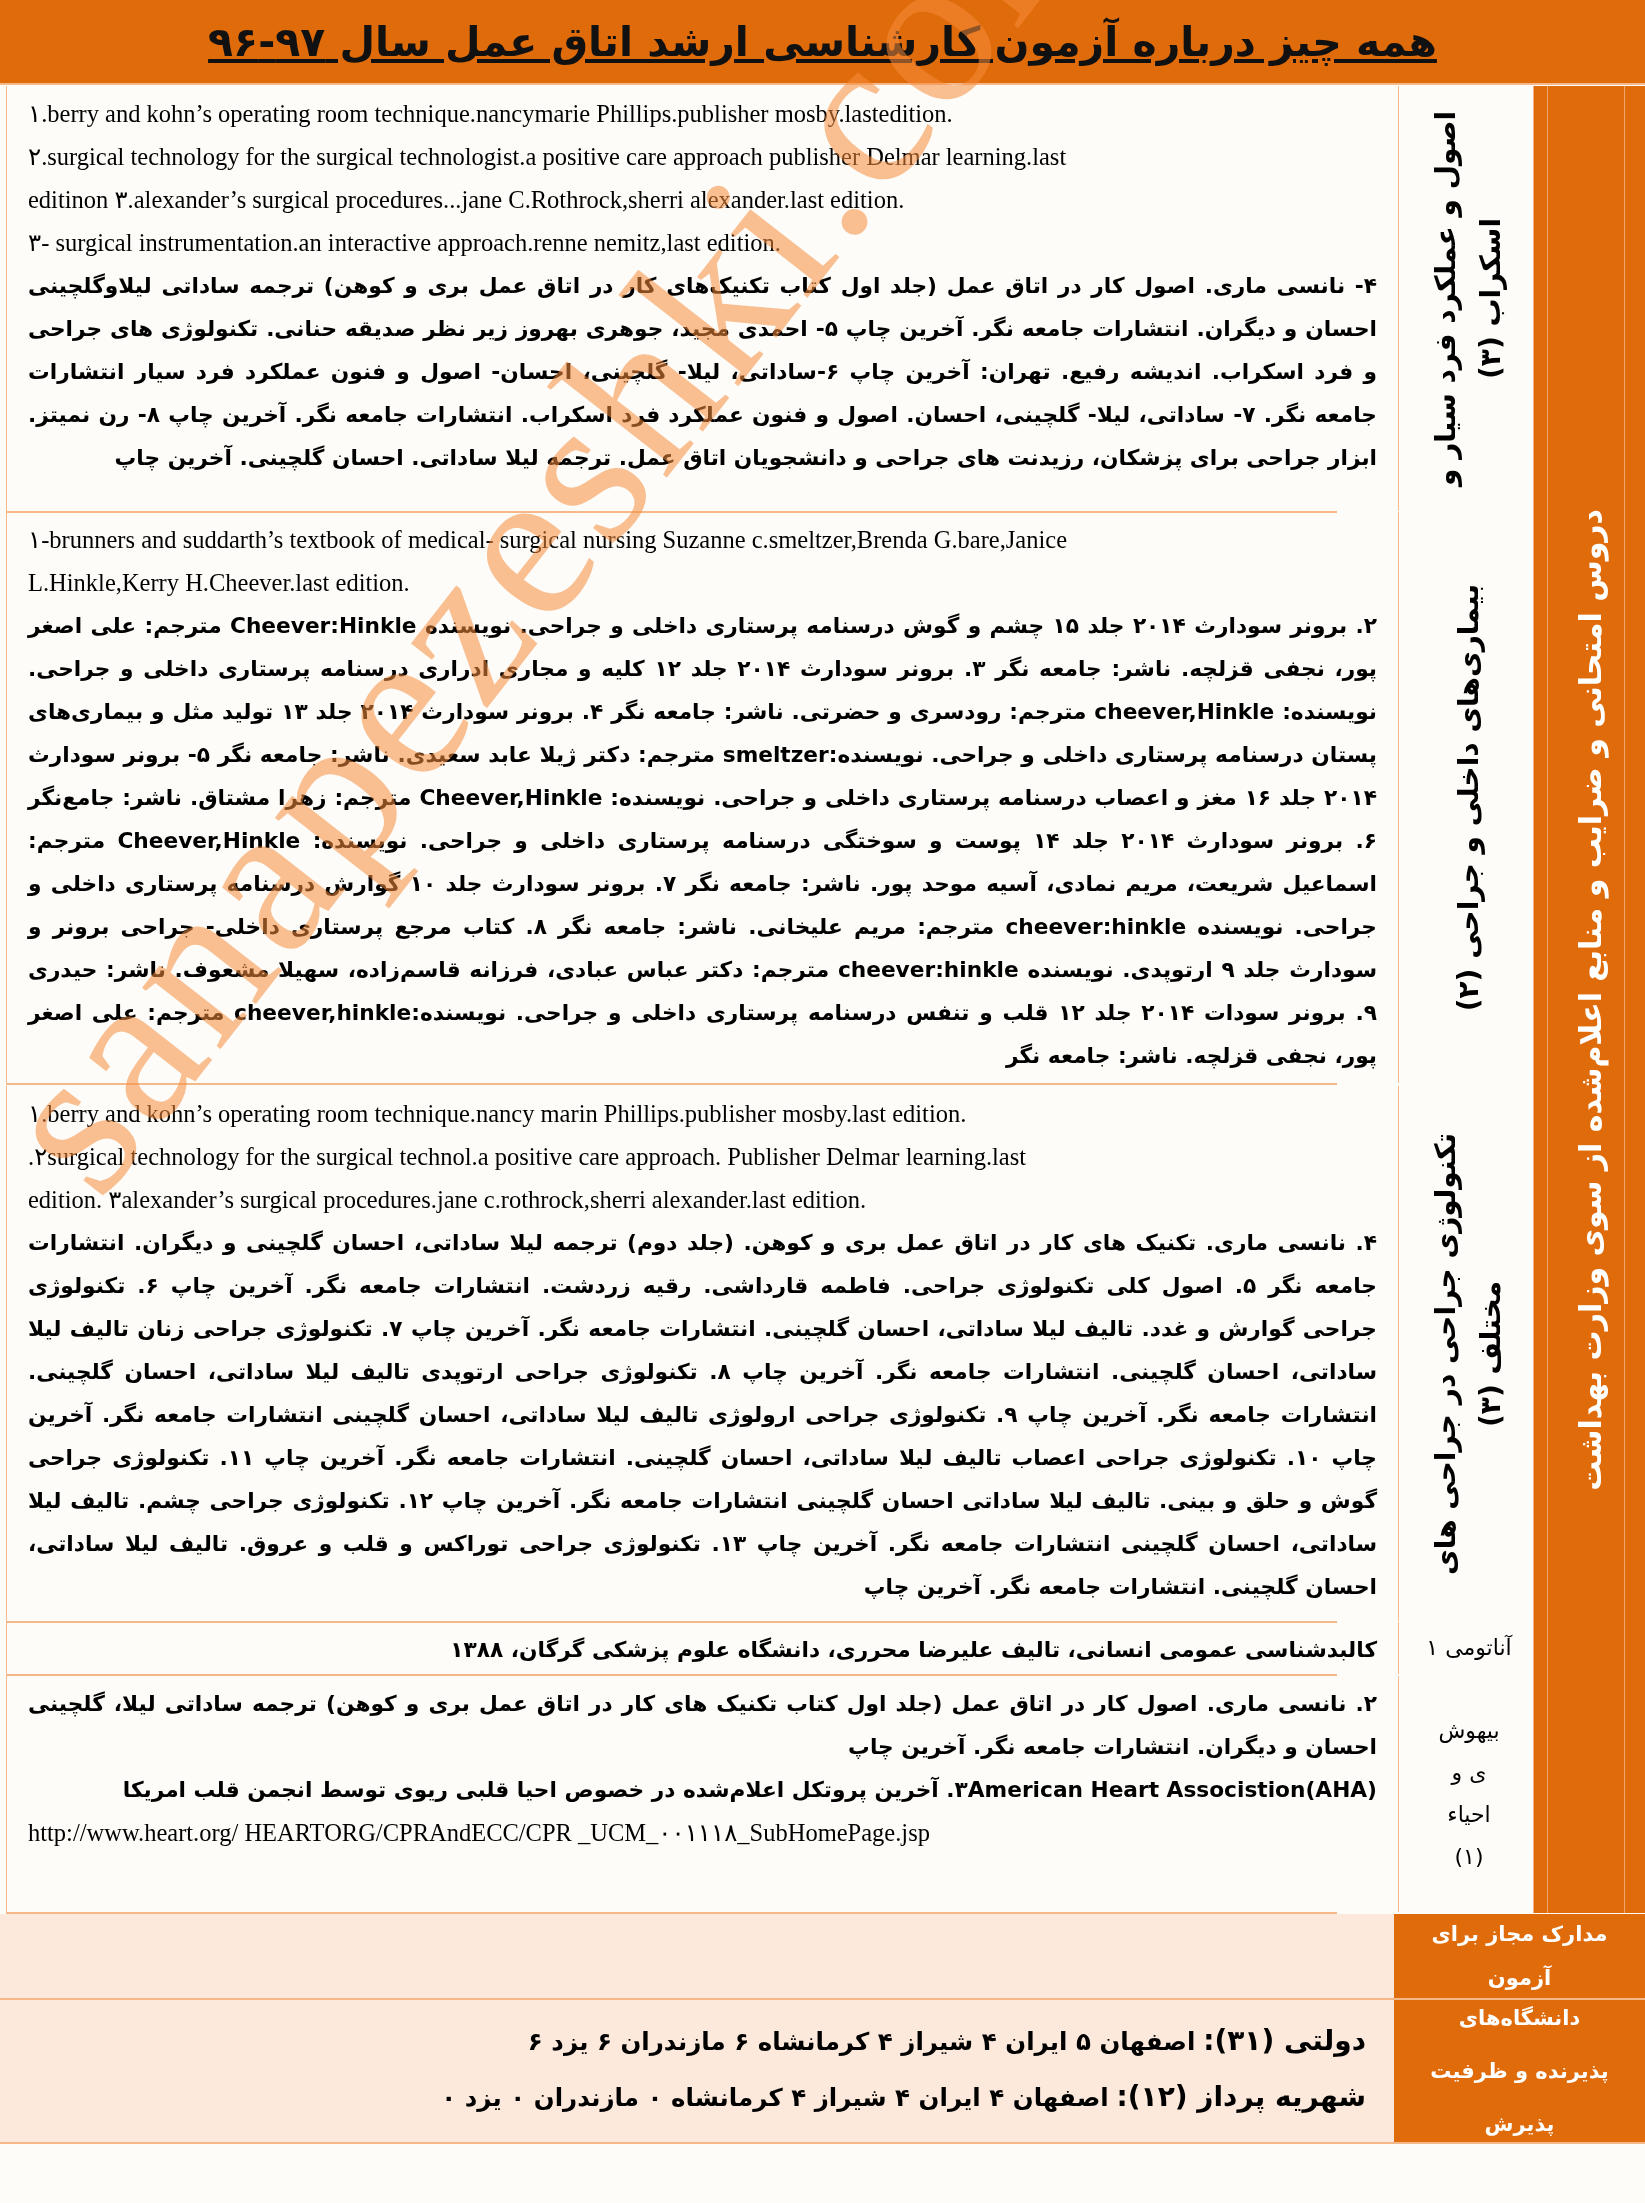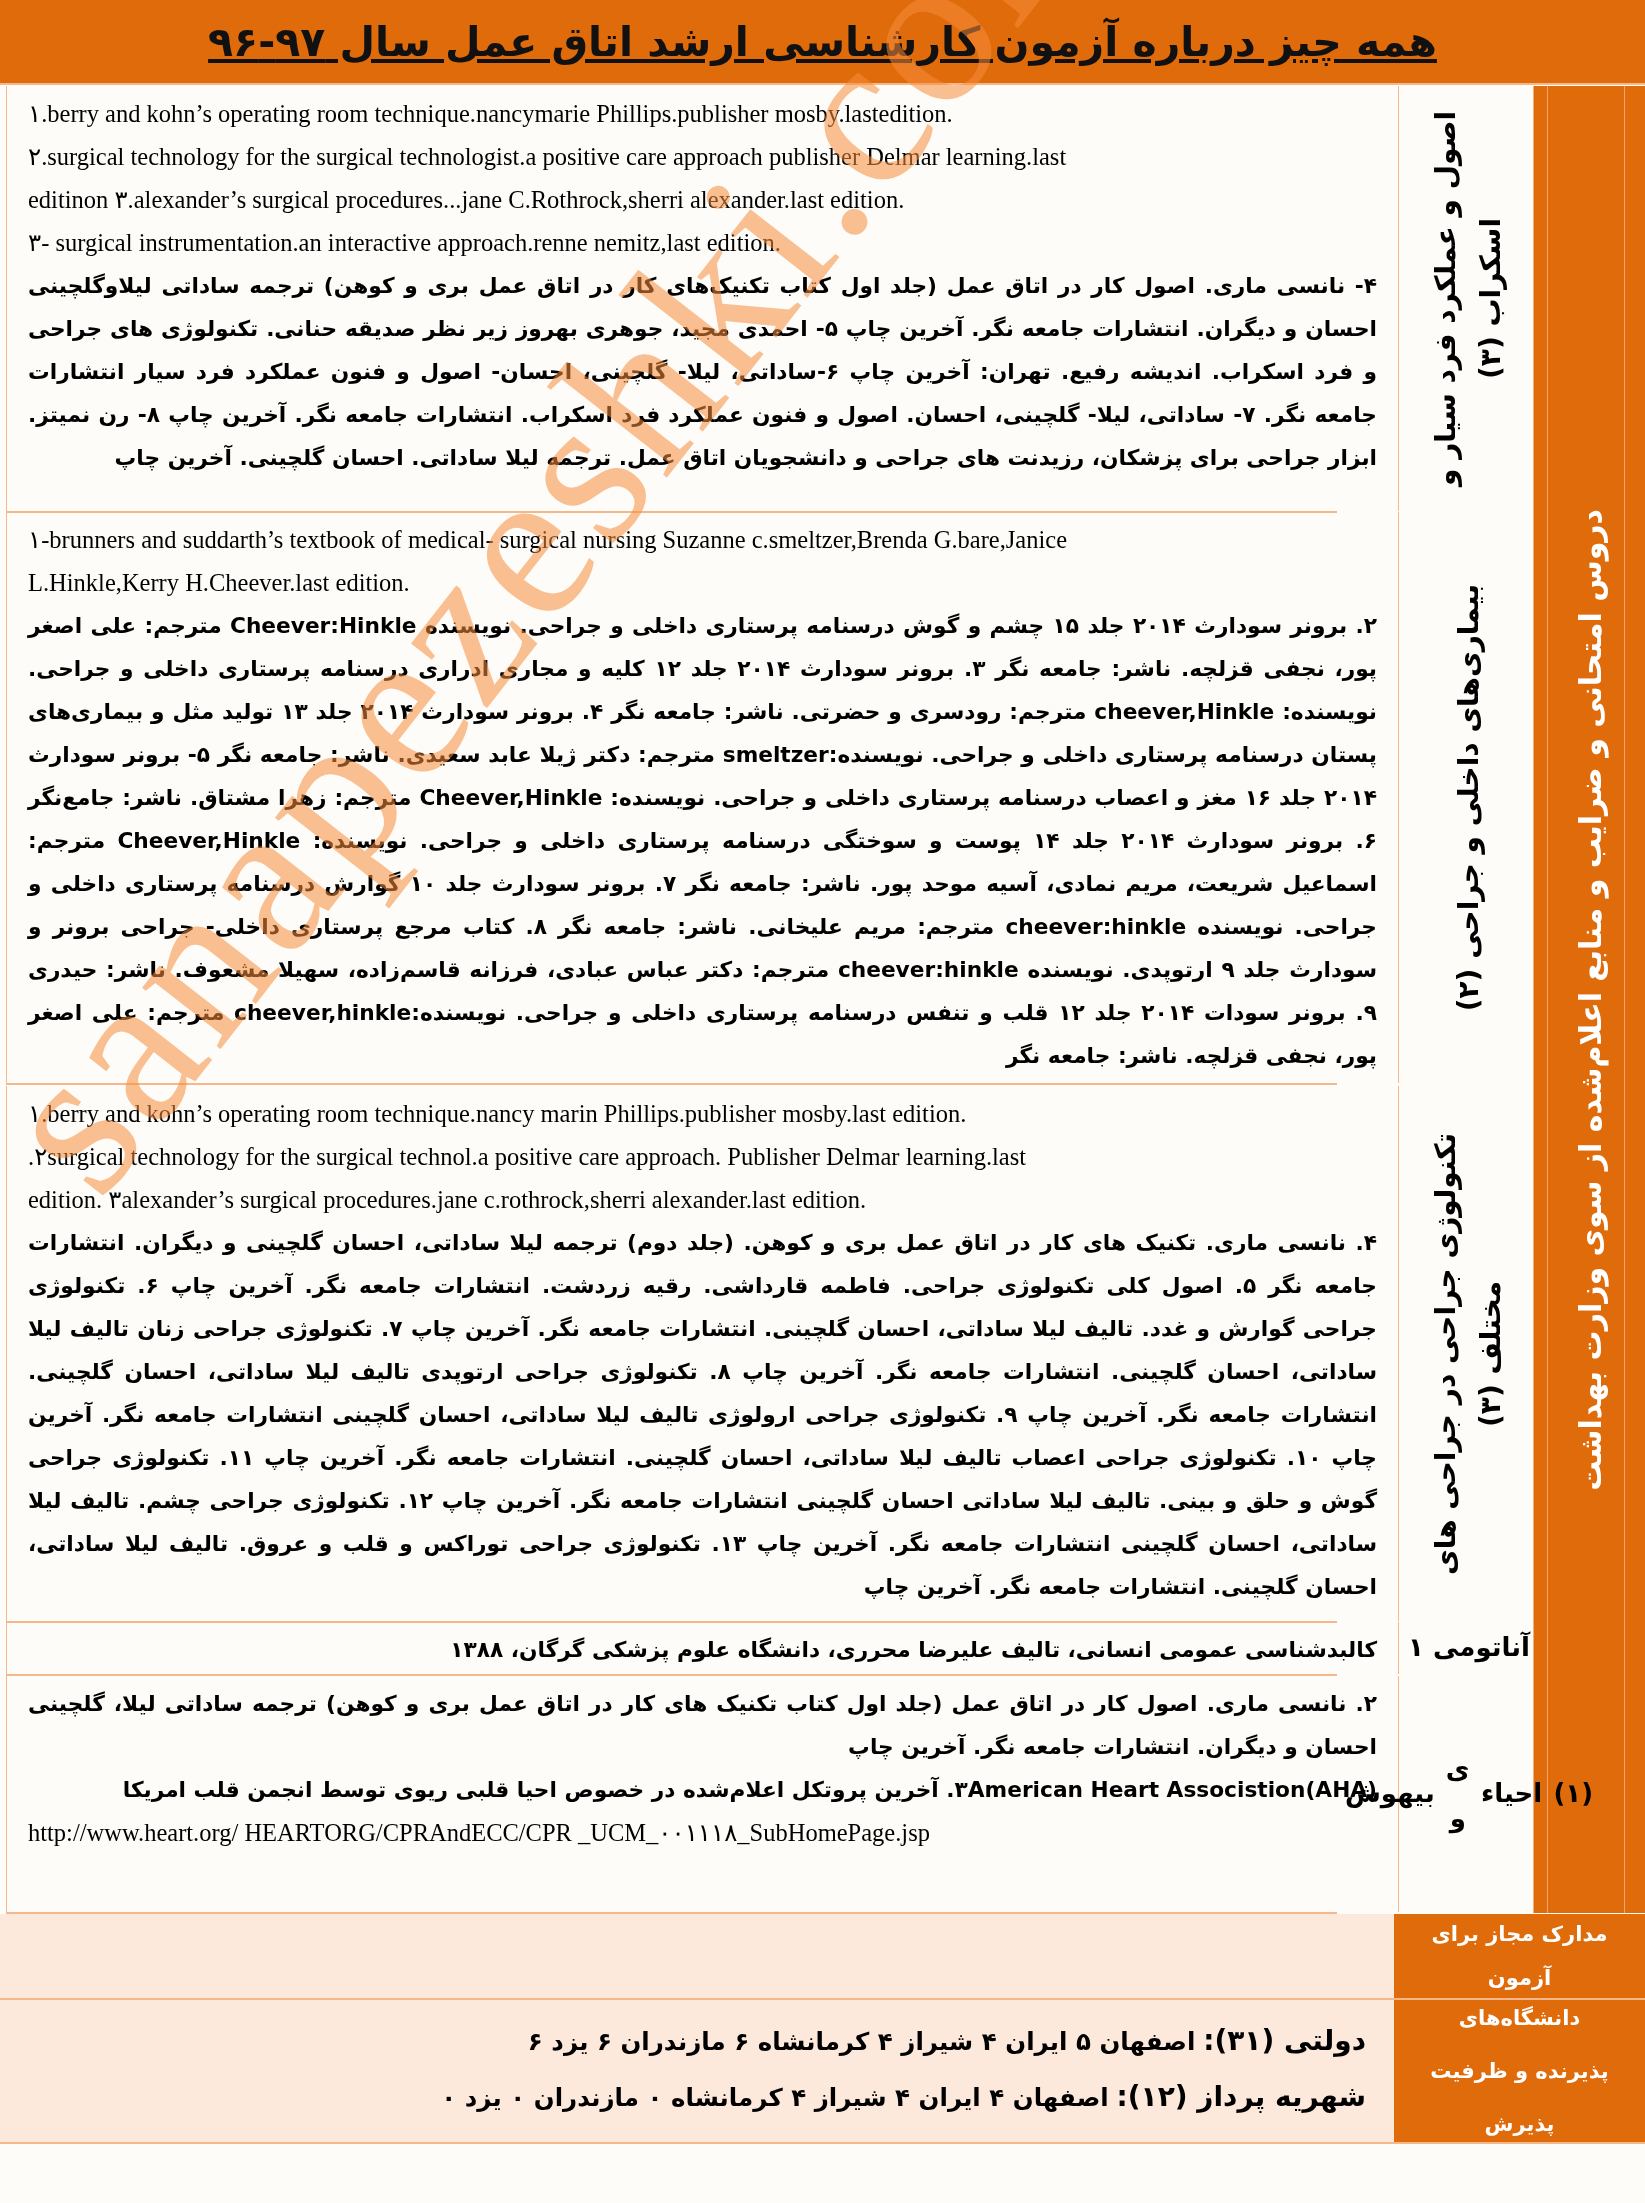--- a/index.html
+++ b/index.html
@@ -45,22 +45,22 @@
     position: absolute; left: 1392px; top: 0; bottom: 0; width: 141px;
     border-left: 1.9px solid #f5b88a; box-sizing: border-box;
     display: flex; align-items: center; justify-content: center;
   }
   .label span.vert {
     writing-mode: vertical-rl; transform: rotate(180deg);
     font-family: "DejaVu Sans", sans-serif; font-weight: bold;
     font-size: 28px; direction: rtl; text-align: center; line-height: 1.6;
   }
   .label span.horiz {
-    font-family: "DejaVu Sans", sans-serif; font-weight: bold;
-    font-size: 26px; direction: rtl; text-align: center; line-height: 1.9;
+    font-family: "DejaVu Sans", sans-serif; font-weight: normal;
+    font-size: 22px; direction: rtl; text-align: center; line-height: 1.9;
     padding: 0 5.6px;
   }
   .en {
     direction: ltr; text-align: left; font-size: 24.5px; line-height: 43px;
     font-family: "Liberation Serif", serif; white-space: nowrap; overflow: hidden;
   }
   .fa {
     direction: rtl; text-align: justify; font-size: 21.7px; line-height: 43px;
     font-family: "DejaVu Sans", sans-serif; font-weight: bold;
     text-align-last: right;
@@ -156,21 +156,21 @@
       <span class="horiz">آناتومی ۱</span>
     </div>
   </div>
 
   <div class="row" style="top:1676px;height:238px;">
     <div class="content">
       <div class="fa">۲. نانسی ماری. اصول کار در اتاق عمل (جلد اول کتاب تکنیک های کار در اتاق عمل بری و کوهن) ترجمه ساداتی لیلا، گلچینی احسان و دیگران. انتشارات جامعه نگر. آخرین چاپ</div>
       <div class="fa">۳American Heart Associstion(AHA). آخرین پروتکل اعلام‌شده در خصوص احیا قلبی ریوی توسط انجمن قلب امریکا</div>
       <div class="en">http://www.heart.org/ HEARTORG/CPRAndECC/CPR _UCM_۰۰۱۱۱۸_SubHomePage.jsp</div>
     </div>
-    <div class="label" style="">
+    <div class="label" style="flex-direction:column;">
       <span class="horiz">بیهوش</span>
       <span class="horiz">ی و</span>
       <span class="horiz">احیاء</span>
       <span class="horiz">(۱)</span>
     </div>
   </div>
 
   <div class="info-row" style="top:1914px;height:86px;">
     <div class="label">
       <div style="font-size:21px;line-height:32px;">مدارک مجاز برای</div>

